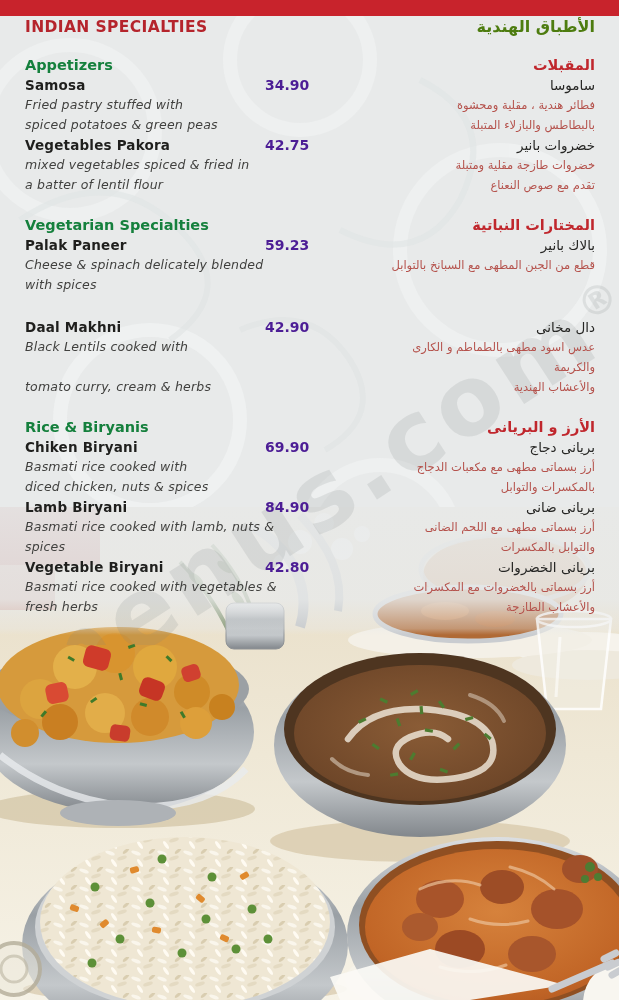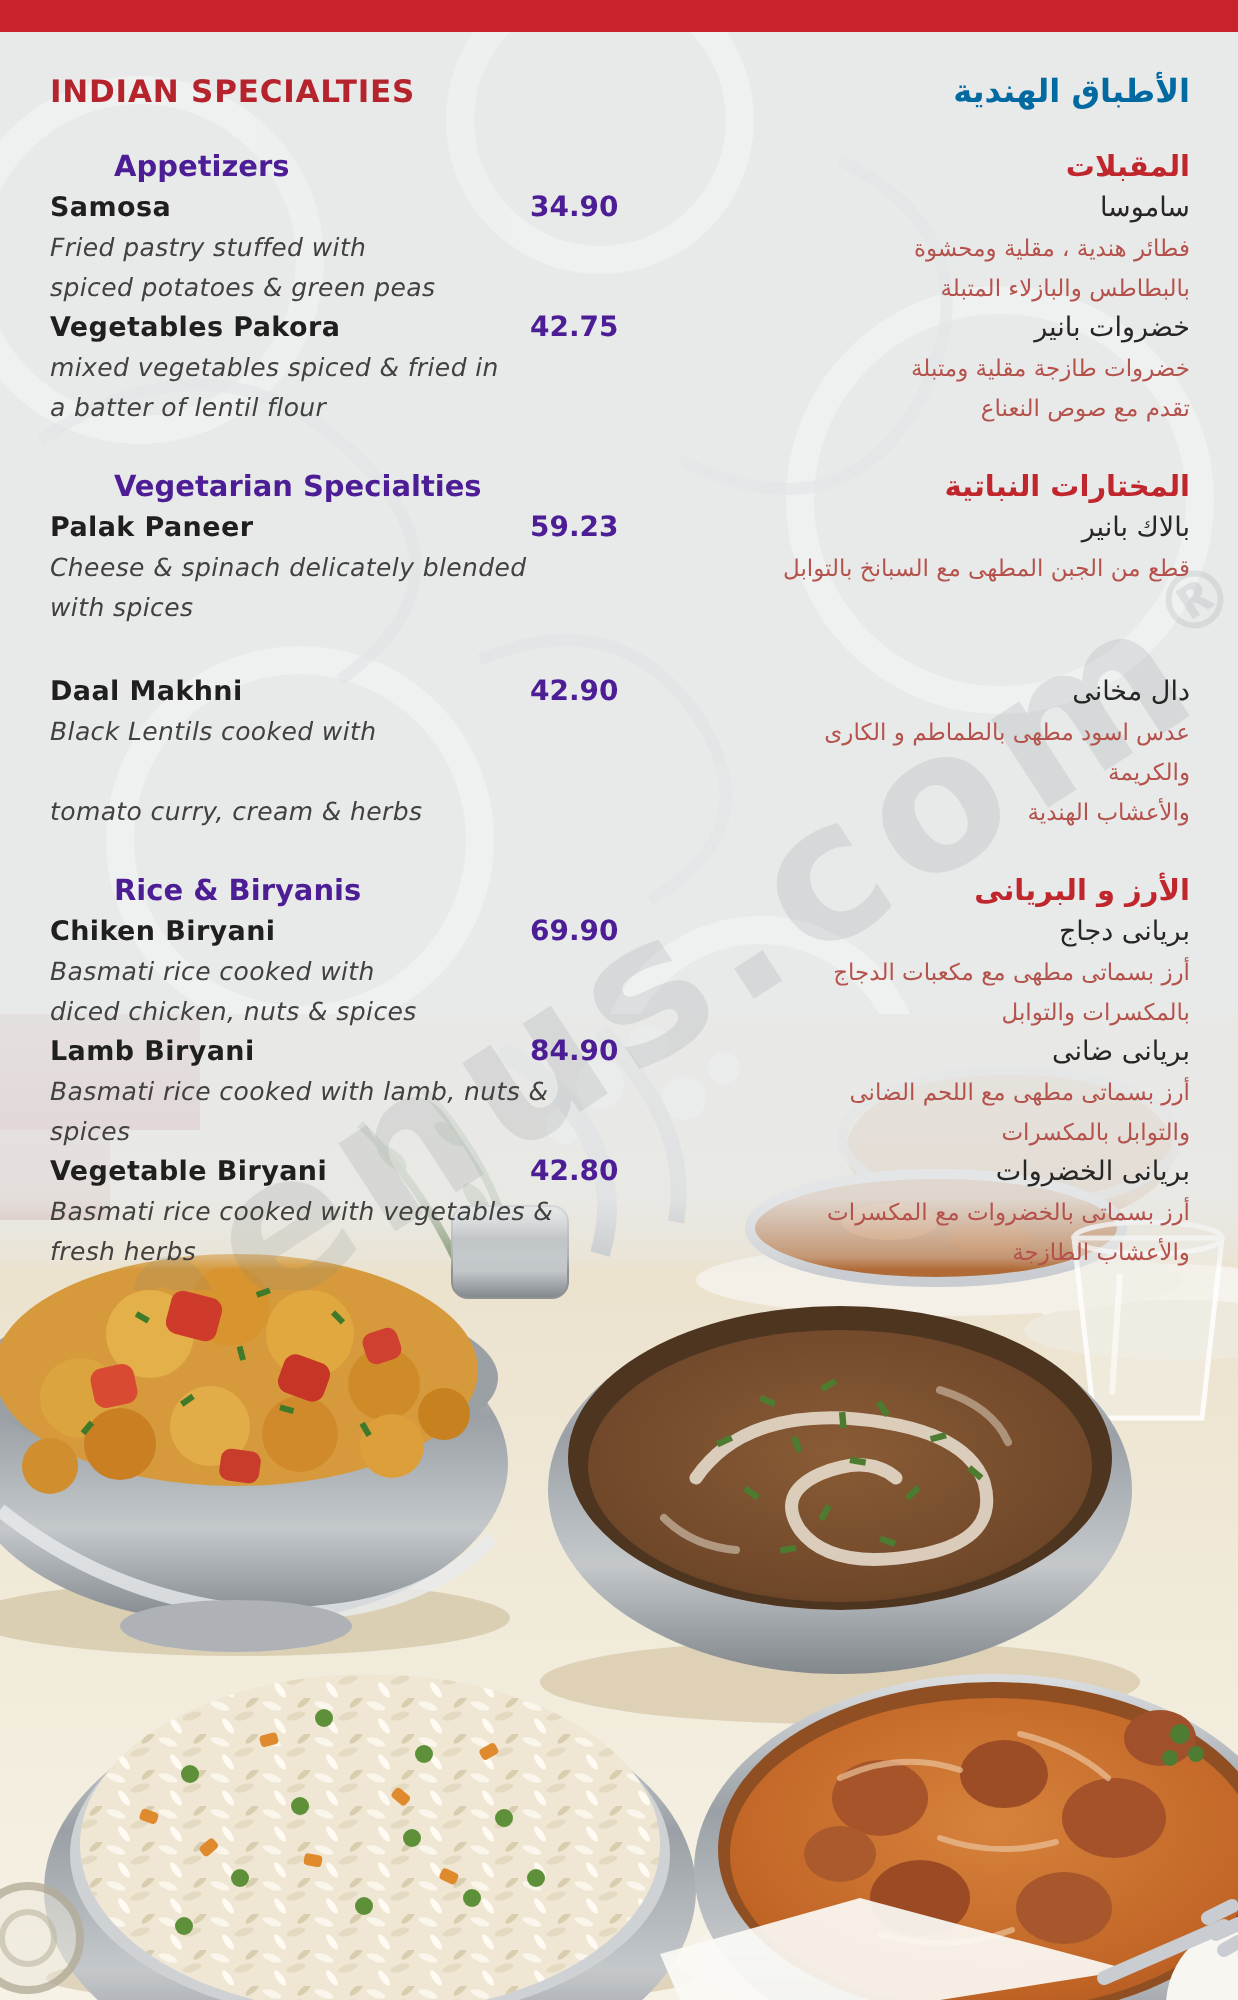--- a/index.html
+++ b/index.html
@@ -15,26 +15,26 @@
 
   .watermark-wrap{position:absolute;top:0;left:0;width:619px;height:645px;overflow:hidden;
                   z-index:3;pointer-events:none;}
   .watermark{position:absolute;top:642px;left:-6px;transform:rotate(-33deg);transform-origin:0 0;
              font-weight:bold;font-size:96px;letter-spacing:6px;white-space:nowrap;
              color:rgba(125,130,132,0.16);font-family:"DejaVu Sans",sans-serif;}
   .watermark sup{font-size:40px;}
 
   .menu{position:absolute;top:16px;left:25px;width:570px;z-index:5;}
 
-  .hdr-row{display:grid;grid-template-columns:1fr 1fr;margin-top:19px;line-height:22px;}
+  .hdr-row{display:grid;grid-template-columns:1fr 1fr;line-height:22px;}
   .hdr-en{font-size:15.5px;font-weight:bold;letter-spacing:.4px;color:#b5242c;}
-  .hdr-ar{font-size:16px;font-weight:bold;color:#0369a1;text-align:right;direction:rtl;}
+  .hdr-ar{font-size:16px;font-weight:bold;color:#4d7c0f;text-align:right;direction:rtl;}
 
   .sec-row{display:grid;grid-template-columns:1fr 1fr;line-height:20px;}
-  .sec-en{font-size:14.5px;font-weight:bold;color:#4c1d95;margin-left:32px;}
+  .sec-en{font-size:14.5px;font-weight:bold;color:#15803d;}
   .sec-ar{font-size:14.5px;font-weight:bold;color:#c0272d;text-align:right;direction:rtl;}
   .mt-17{margin-top:17px;} .mt-20{margin-top:20px;} .mt-22{margin-top:22px;}
 
   .item-row{display:grid;grid-template-columns:240px 71px 1fr;line-height:20px;}
   .nm{font-size:13.5px;font-weight:bold;color:#1f1f1d;letter-spacing:.2px;}
   .pr{font-size:14px;font-weight:bold;color:#4c1d95;}
   .nm-ar{font-size:13.5px;color:#262624;text-align:right;direction:rtl;}
 
   .desc-row{display:grid;grid-template-columns:330px 1fr;line-height:20px;gap:24px;}
   .de{font-size:12.5px;font-style:italic;color:#41413f;letter-spacing:.2px;}

